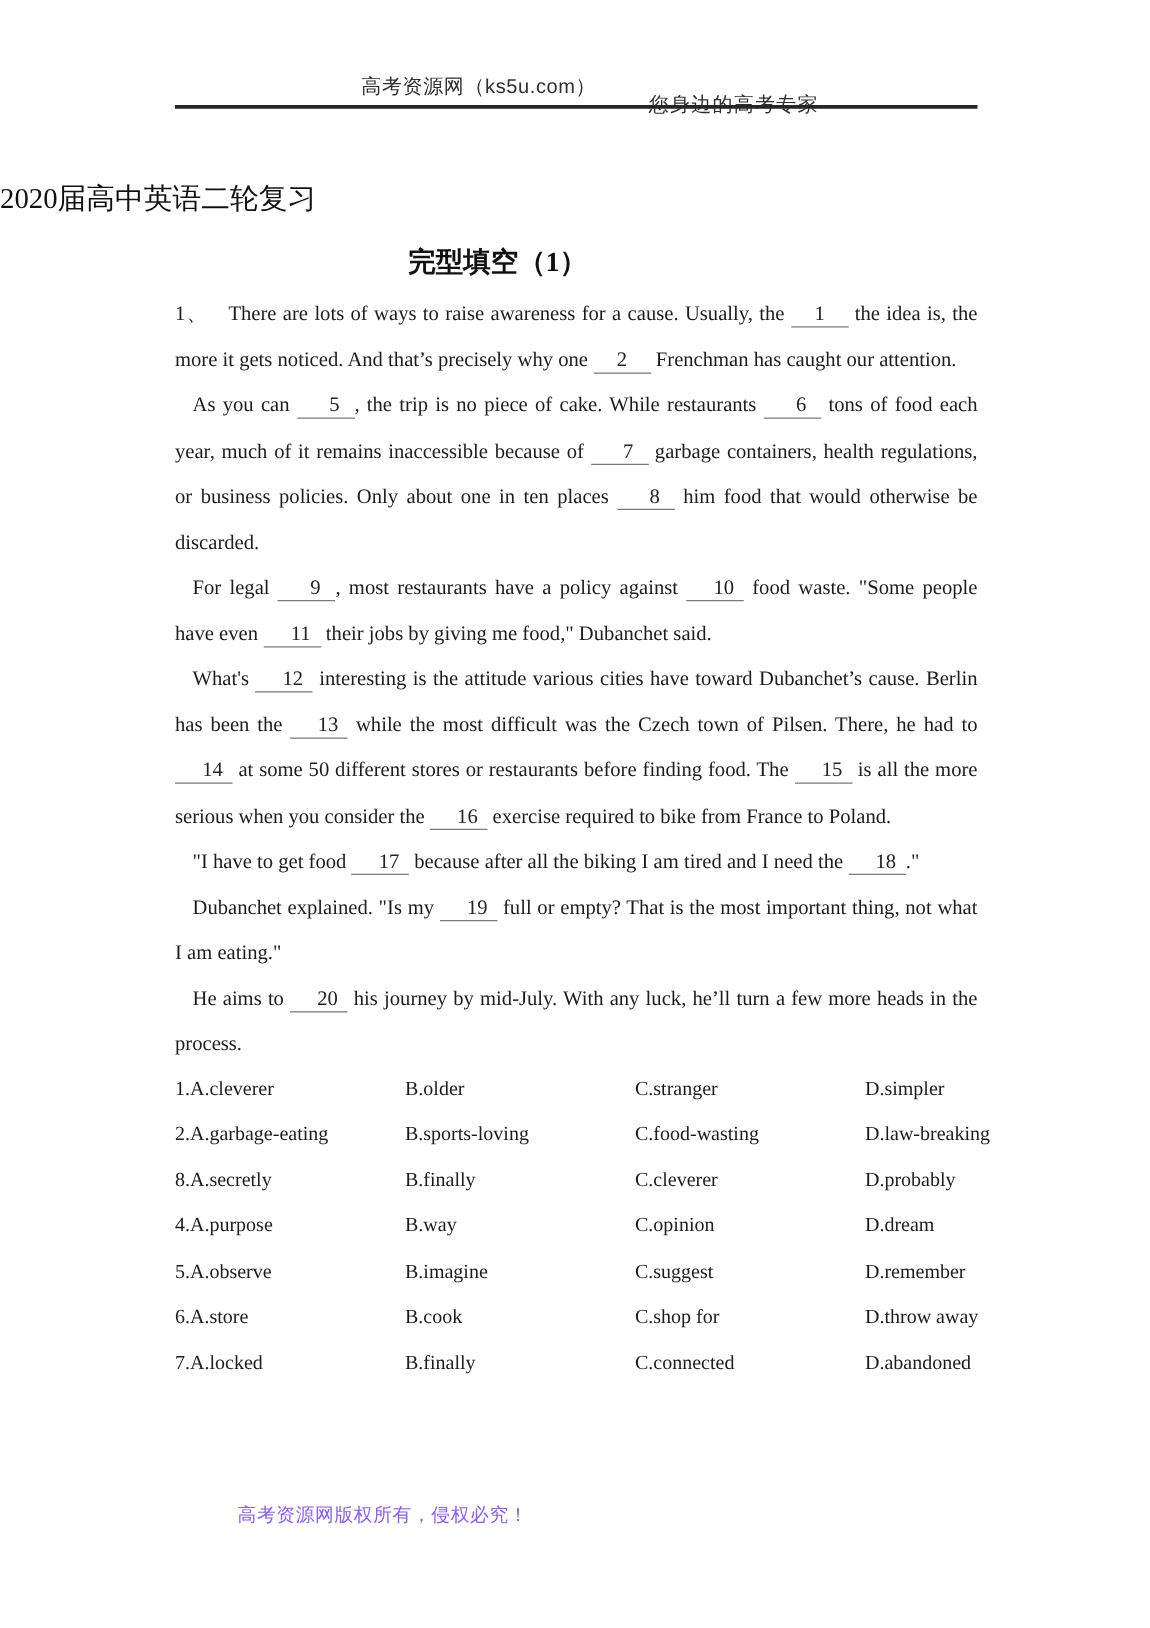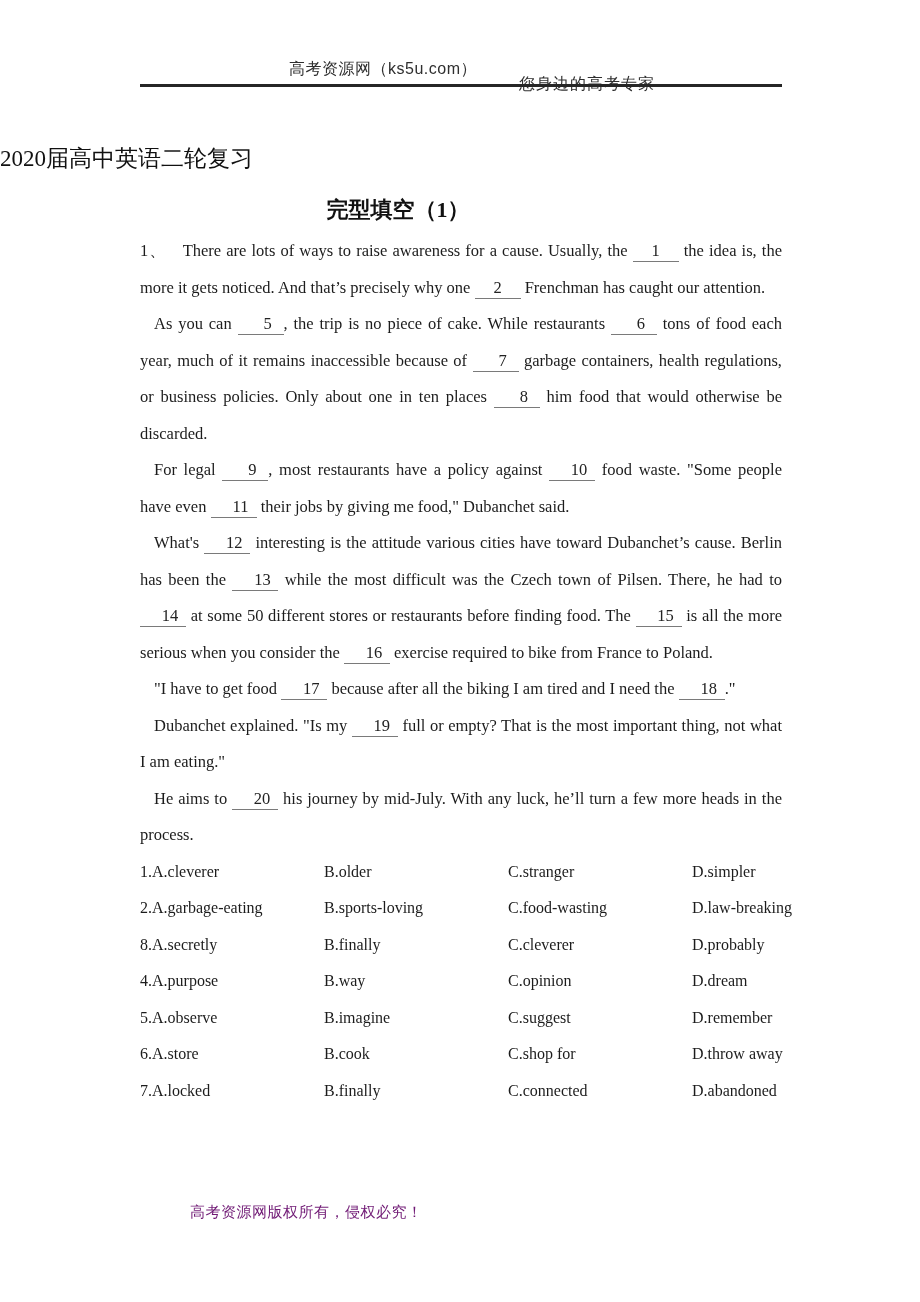--- a/index.html
+++ b/index.html
@@ -66,21 +66,21 @@
     grid-template-columns: 160px 160px 160px 162px;
     height: 36.5px;
     align-items: center;
     text-align: left;
     gap: 24px;
   }
   .opt-cell { font-size: 16px; white-space: nowrap; }
 
   .footer-copyright {
     position: absolute; left: 190px; top: 1203px;
-    font-size: 15px; color: #701a75; letter-spacing: 0.5px;
+    font-size: 15px; color: #8b5cf6; letter-spacing: 0.5px;
   }
 </style>
 </head>
 <body>
 
 <div class="page">
 
   <span class="header-site">高考资源网（ks5u.com）</span>
   <span class="header-slogan">您身边的高考专家</span>
   <div class="header-rule"></div>

